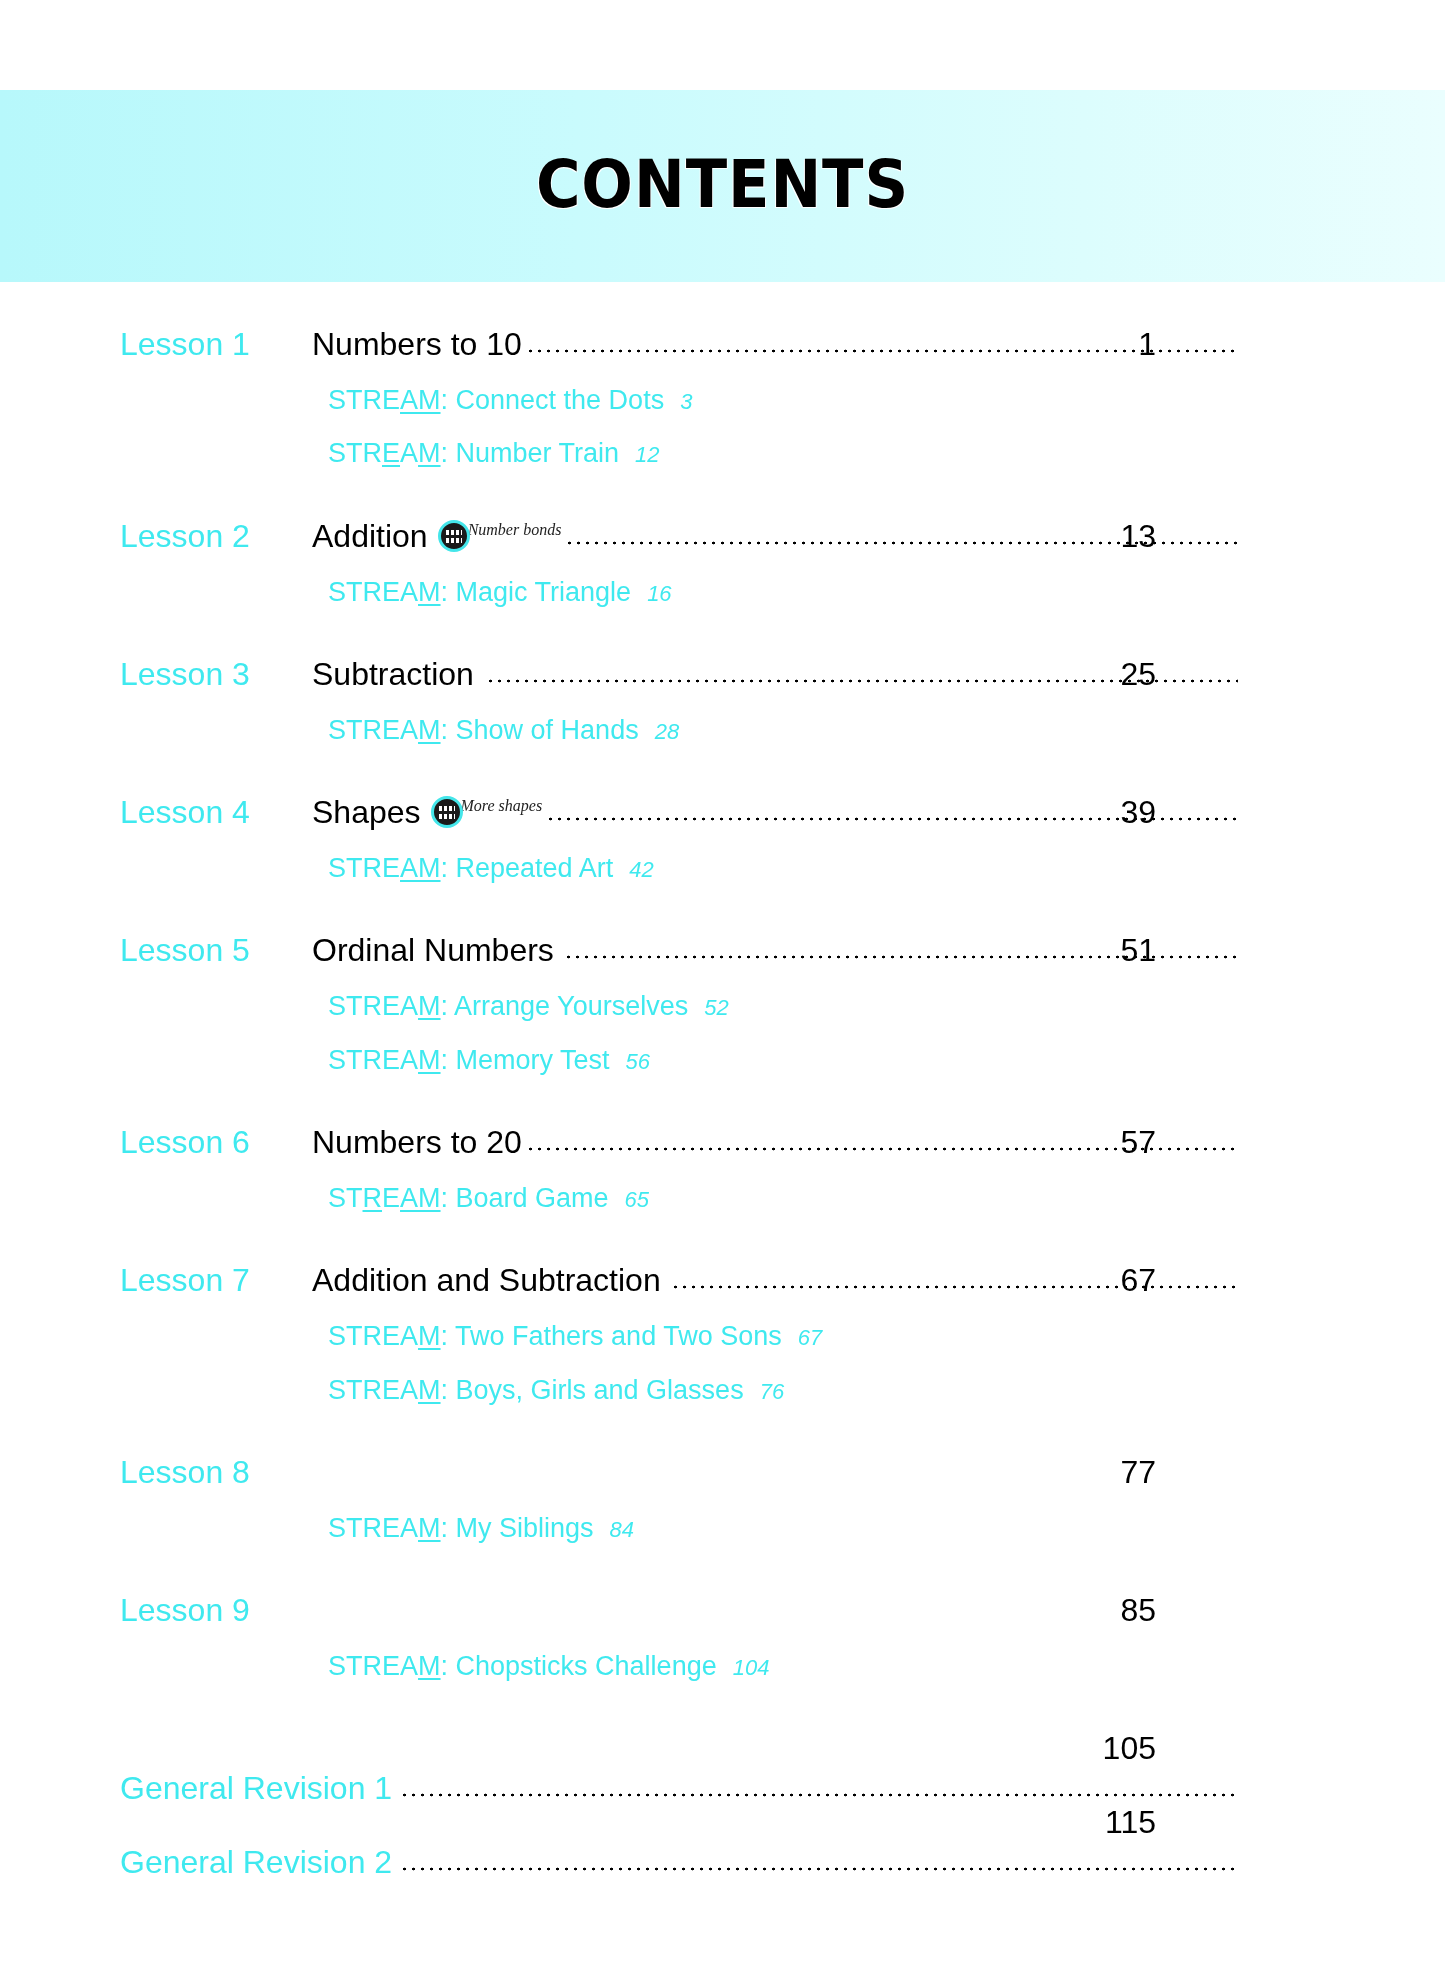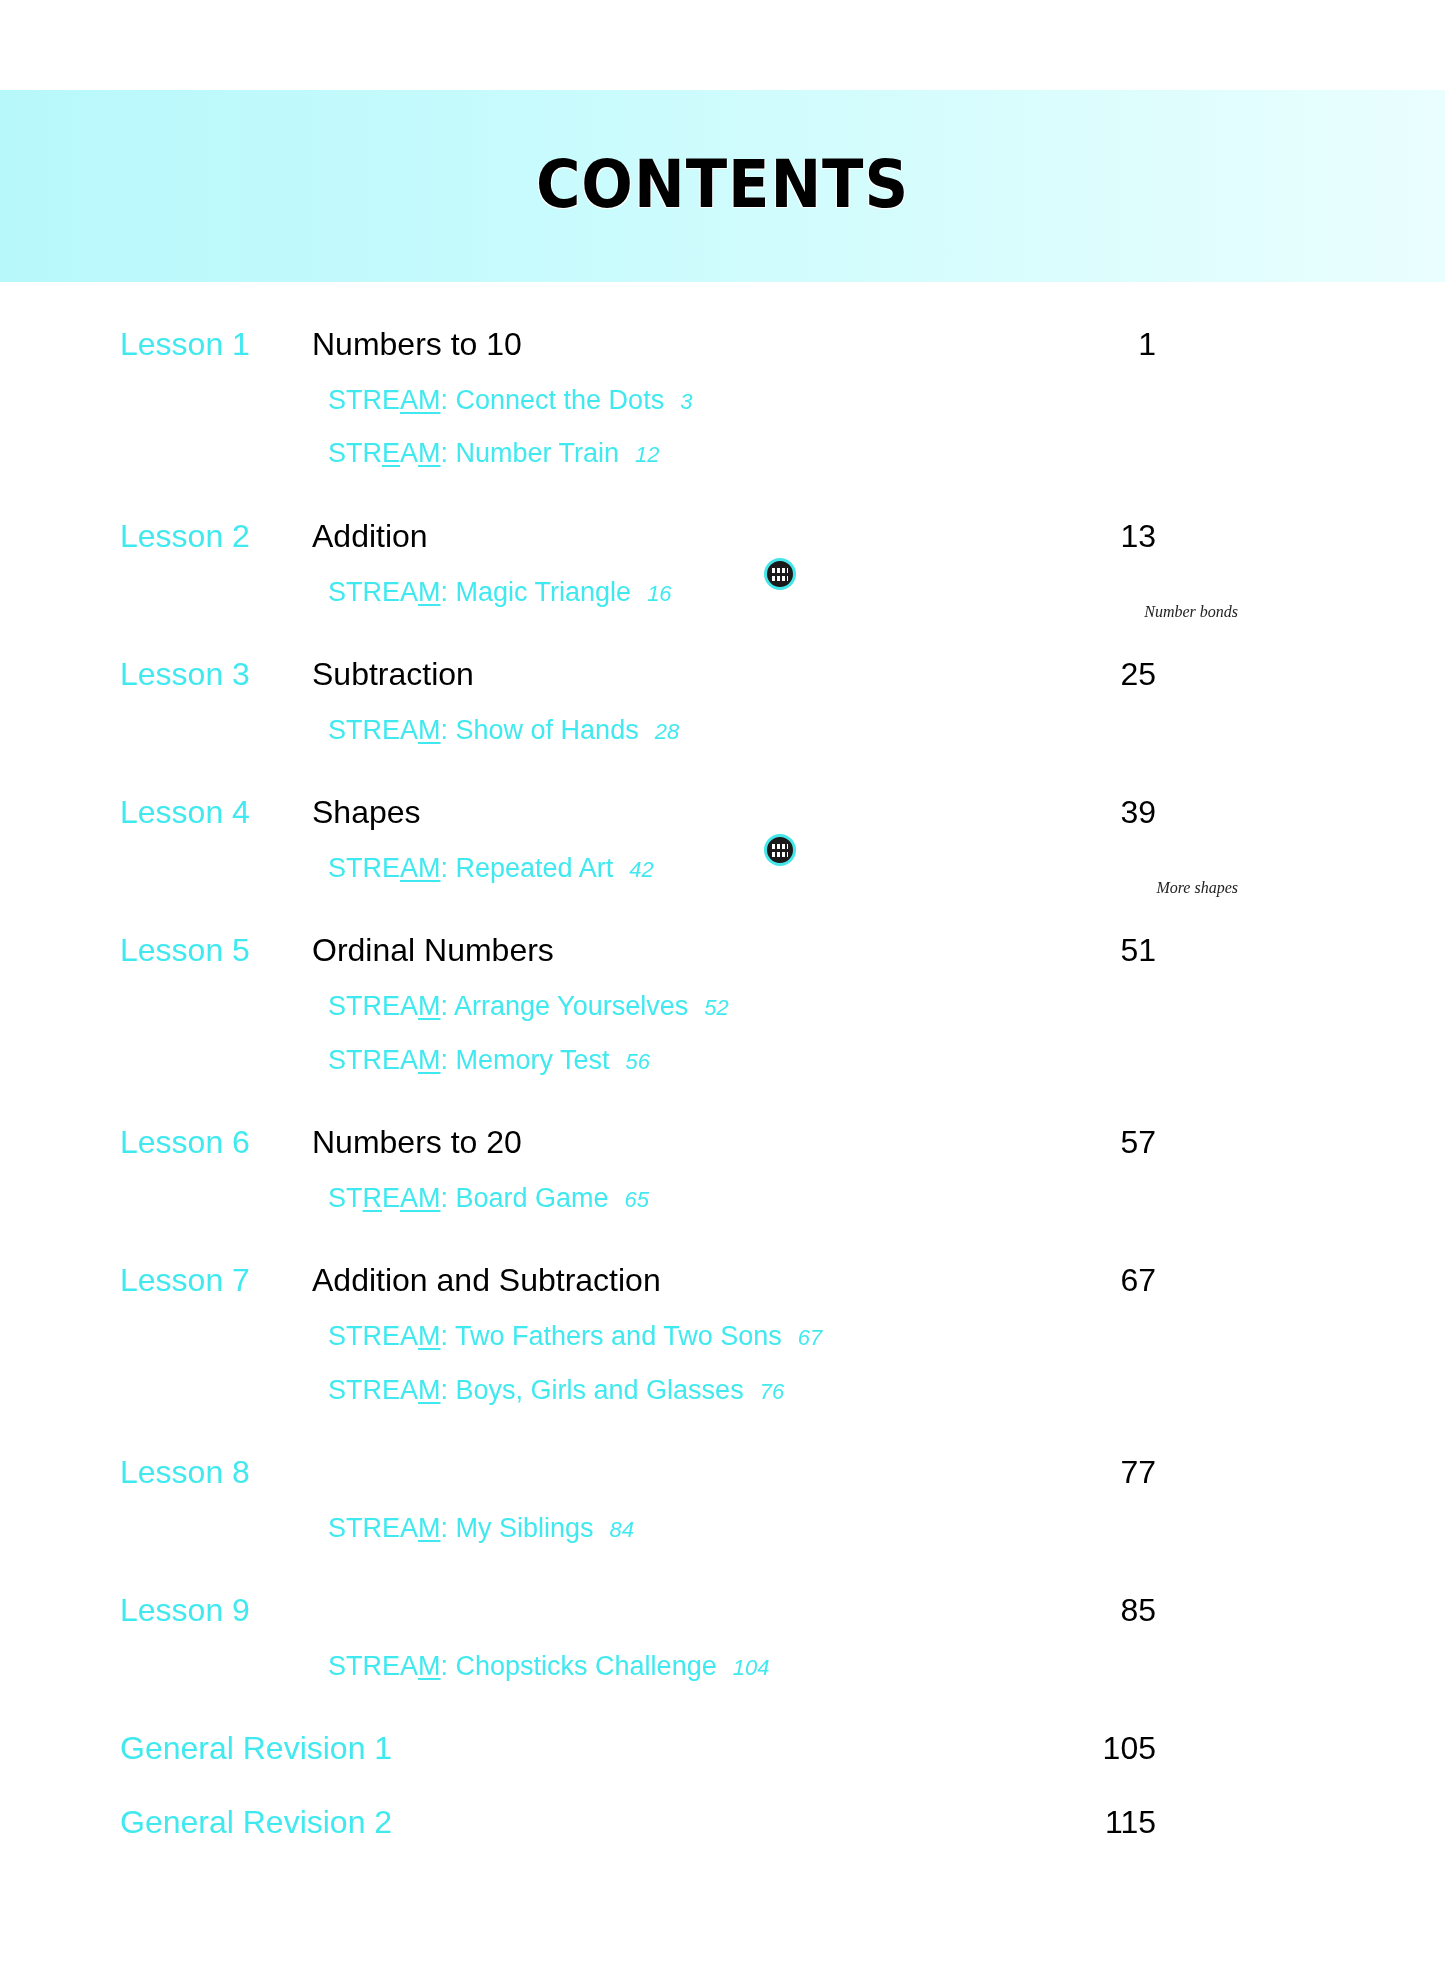--- a/index.html
+++ b/index.html
@@ -17,23 +17,22 @@
     color: #000; transform: scaleX(0.92); transform-origin: center;
     text-shadow: 1px 1px 0 #fff, -1px 1px 0 #fff;
   }
   .row { position: absolute; left: 0; width: 1279px; height: 44px; }
   .lesson-label {
     position: absolute; left: 120px; top: 0; font-size: 32px; color: #3fe9ef; line-height: 44px;
   }
   .entry {
     position: absolute; left: 312px; top: 0; width: 926px; height: 44px; display: flex; align-items: baseline;
     line-height: 44px;
-    flex-direction: column;
   }
-  .entry.revision { left: 120px; width: 1118px; }
+  .entry.revision { left: 120px; width: 1118px; margin-top: 40px; }
   .entry-title { font-size: 32px; color: #000; white-space: nowrap; }
   .revision .entry-title { color: #3fe9ef; }
   .leader {
     flex: 1; height: 10px; margin-left: 4px; align-self: flex-end; margin-bottom: 10px;
     background-image: radial-gradient(circle, #000 1.3px, transparent 1.6px);
     background-size: 9px 10px; background-repeat: repeat-x; background-position: left center;
   }
   .note-icon {
     display: inline-block; width: 32px; height: 32px; border-radius: 50%;
     background: #1a1a1a; border: 3px solid #44e6ea; position: relative; margin-left: 10px;

